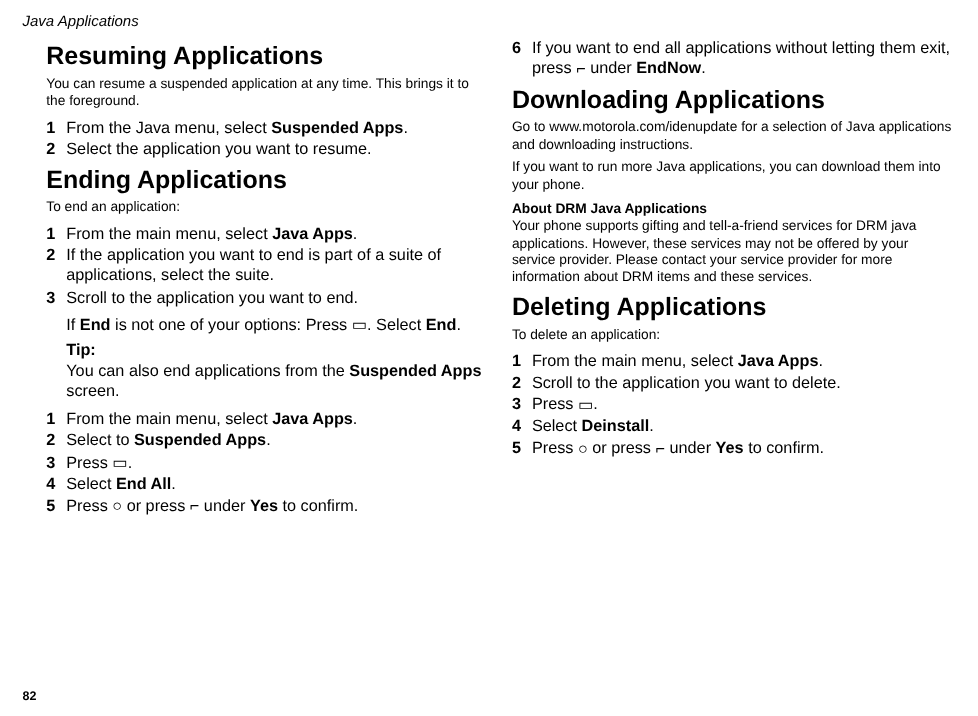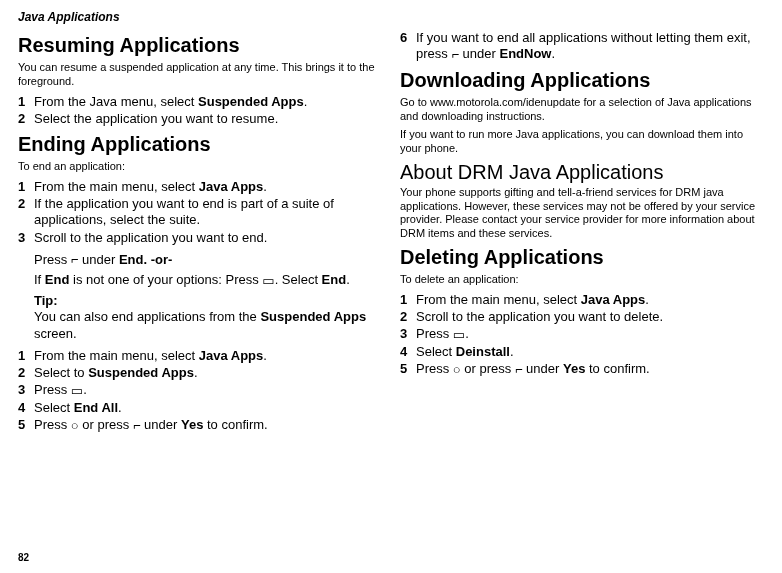--- a/index.html
+++ b/index.html
@@ -6,42 +6,43 @@
     body {
       width: 782px;
       height: 573px;
       font-family: Arial, Helvetica, sans-serif;
       padding: 10px 18px 10px 18px;
       color: #000;
       background: #fff;
     }
     .header {
       font-size: 12px;
-      font-weight: bold;
+      font-weight: normal;
       font-style: italic;
       margin-bottom: 6px;
     }
     .columns {
       display: flex;
       gap: 18px;
+      margin-left: 19px;
     }
     .col {
       flex: 1;
       min-width: 0;
     }
     h2.section {
       font-size: 20px;
       font-weight: bold;
       margin-top: 4px;
       margin-bottom: 4px;
       line-height: 1.15;
     }
     h3.subsection {
-      font-size: 20px;
-      font-weight: normal;
+      font-size: 11px;
+      font-weight: bold;
       margin-top: 4px;
       margin-bottom: 2px;
     }
     p.body {
       font-size: 11px;
       line-height: 1.25;
       margin-bottom: 5px;
     }
     ol.steps {
       list-style: none;
@@ -125,23 +126,20 @@
       </li>
       <li>
         <span class="num">2</span>
         <span class="txt">If the application you want to end is part of a suite of applications, select the suite.</span>
       </li>
       <li>
         <span class="num">3</span>
         <span class="txt">Scroll to the application you want to end.</span>
       </li>
     </ol>
-    <p class="indent">
-      <span>Press </span><span class="icon">⌐</span><span> under </span><b>End</b><b>. -or-</b>
-    </p>
     <p class="indent">
       <span>If </span><b>End</b><span> is not one of your options: Press </span><span class="icon">▭</span><span>. Select </span><b>End</b><span>.</span>
     </p>
     <div class="tip">
       <span class="label">Tip:</span>
       <span><span>You can also end applications from the </span><b>Suspended Apps</b><span> screen.</span></span>
     </div>
     <ol class="steps">
       <li>
         <span class="num">1</span>

